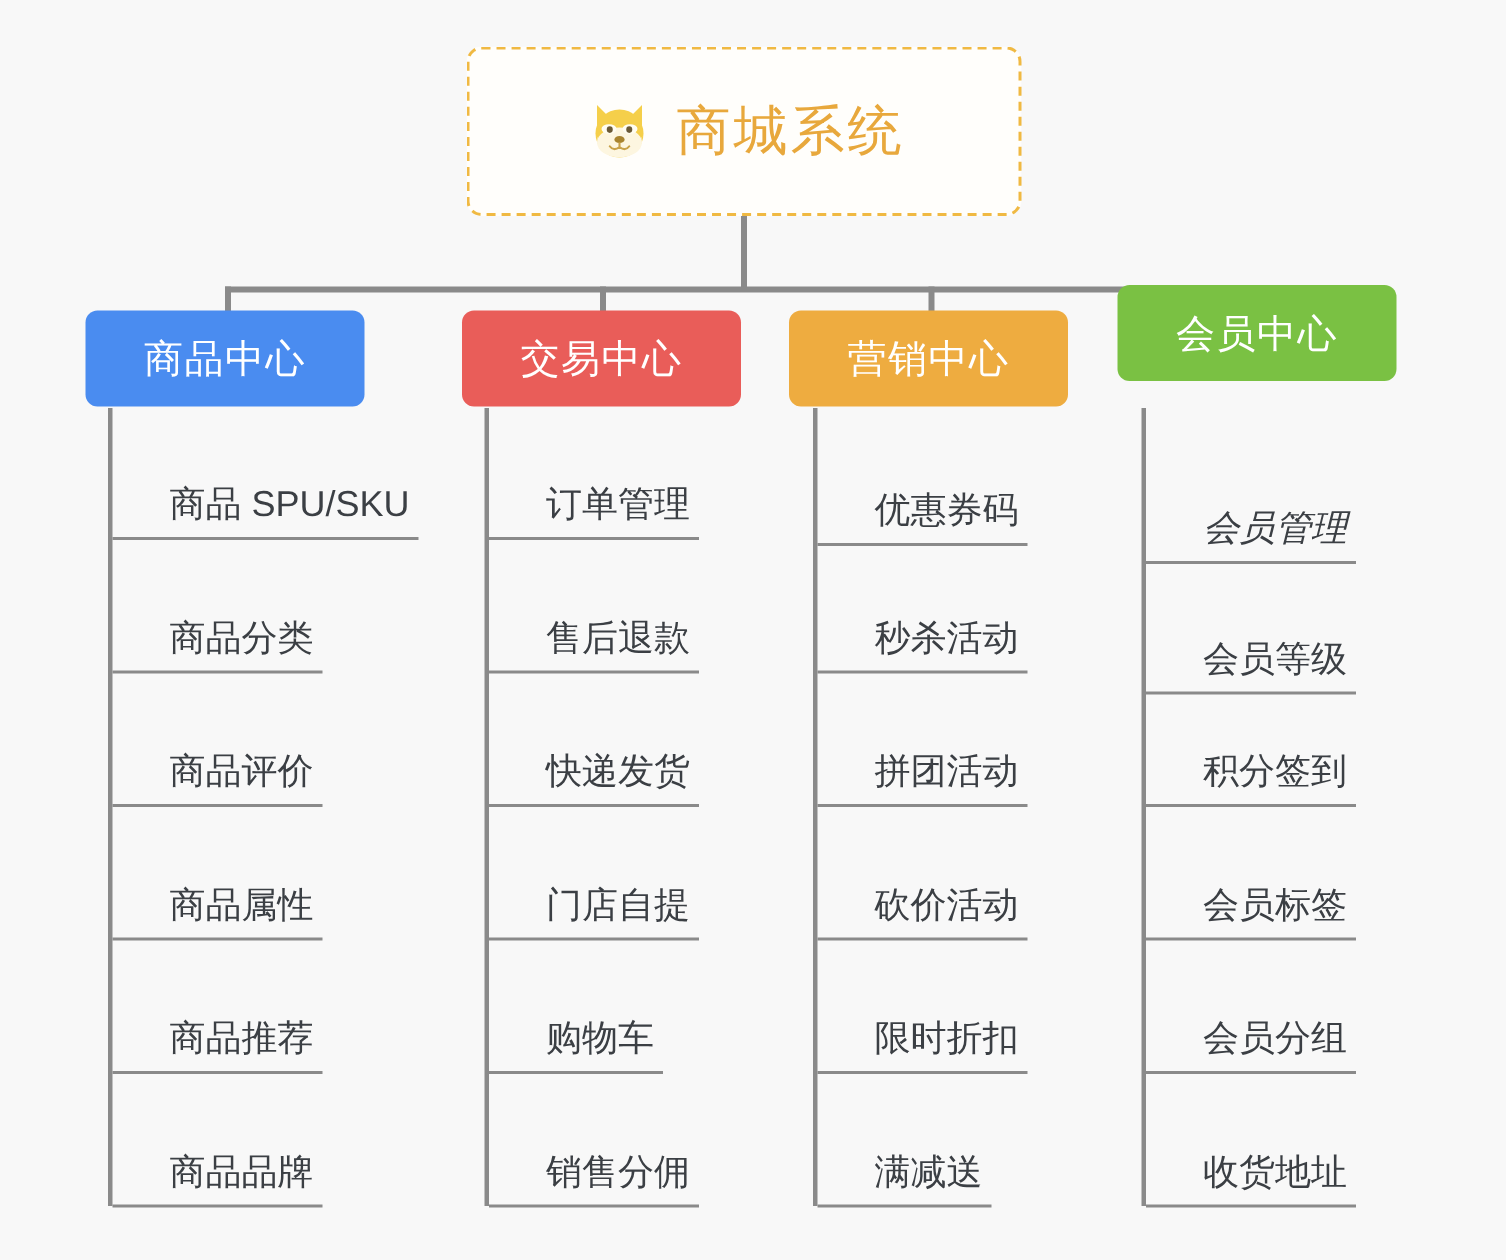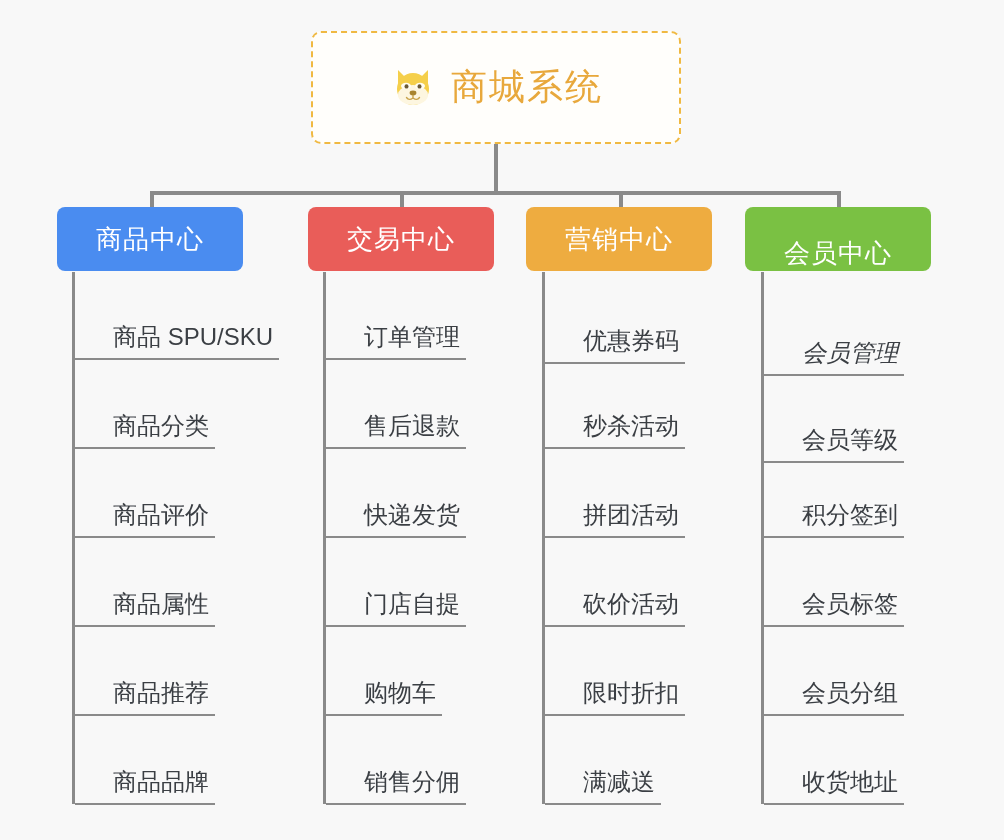--- a/index.html
+++ b/index.html
@@ -137,21 +137,21 @@
 
   <div class="cat-box" style="left:57px; top:207px; width:186px; background:#4a8cf0;">
     <span>商品中心</span>
   </div>
   <div class="cat-box" style="left:308px; top:207px; width:186px; background:#e95d59;">
     <span>交易中心</span>
   </div>
   <div class="cat-box" style="left:526px; top:207px; width:186px; background:#eeac40;">
     <span>营销中心</span>
   </div>
-  <div class="cat-box" style="left:745px; top:207px; width:186px; background:#7ac143;align-items:flex-end;">
+  <div class="cat-box" style="left:745px; top:190px; width:186px; background:#7ac143;">
     <span>会员中心</span>
   </div>
 
   <div class="col" style="left:72px;">
     <div class="col-stem" style="height:532px;"></div>
     <div class="item" style="top:0px;">
       <span class="item-inner">商品 SPU/SKU</span>
     </div>
     <div class="item" style="top:89px;">
       <span class="item-inner">商品分类</span>

